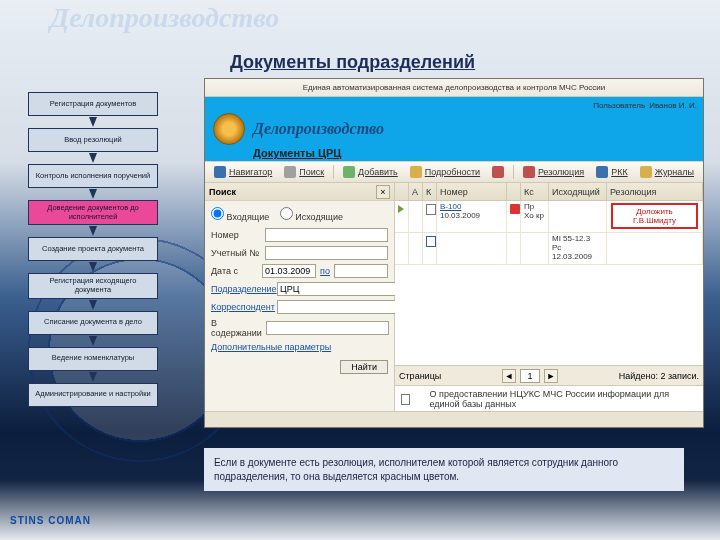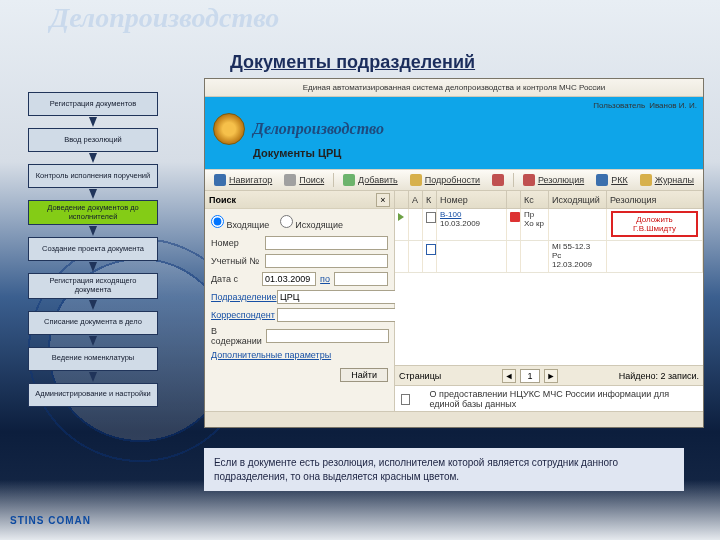--- a/index.html
+++ b/index.html
@@ -33,21 +33,21 @@
     position: absolute; left: 28px; top: 92px; width: 130px; z-index: 3;
     display: flex; flex-direction: column; align-items: center;
   }
   .nav-item {
     width: 130px; min-height: 24px; padding: 3px 4px;
     background: #d0dbe7; border: 1px solid #20345a;
     font-size: 7.5px; text-align: center; color: #121a2d;
     display: flex; align-items: center; justify-content: center;
     line-height: 1.15;
   }
-  .nav-item.active { background: #84cc16; }
+  .nav-item.active { background: #ec4899; }
   .arrow-down {
     width: 0; height: 0; border-left: 4px solid transparent; border-right: 4px solid transparent;
     border-top: 10px solid #20345a; margin: 1px 0;
   }
 
   .footer-note {
     position: absolute; left: 204px; top: 448px; width: 480px; z-index: 3;
     background: #e0e6f2; padding: 8px 10px; font: 10px Arial; color: #1a2140;
     line-height: 1.35;
   }
@@ -77,21 +77,21 @@
   }
   .emblem {
     width: 32px; height: 32px; border-radius: 50%;
     background: radial-gradient(circle,#f6c04a 30%, #b97612 70%);
     border: 1px solid #7a5a10;
   }
   .app-title {
     font: italic bold 16px Georgia; color: #1f4a7d;
   }
   .app-subtitle {
-    padding: 0 8px 10px 48px; font: bold 11px Arial; color: #222;
+    padding: 0 8px 2px 48px; font: bold 11px Arial; color: #222; text-decoration: underline;
   }
   .toolbar {
     height: 22px; background: linear-gradient(#fdfbf6,#e9e4d6);
     border-top: 1px solid #d8d2c0; border-bottom: 1px solid #cfc8b5;
     display: flex; align-items: center; padding: 0 4px; gap: 2px;
     font: 9px Arial; color: #333; text-decoration: underline;
   }
   .tbtn { display: inline-flex; align-items: center; gap: 3px; padding: 2px 5px; cursor: default; }
   .tsep { width:1px; height:14px; background:#c9c2af; margin:0 2px; }
   .ticon { width: 12px; height: 12px; background:#6da0d4; border-radius:2px; display:inline-block; }

